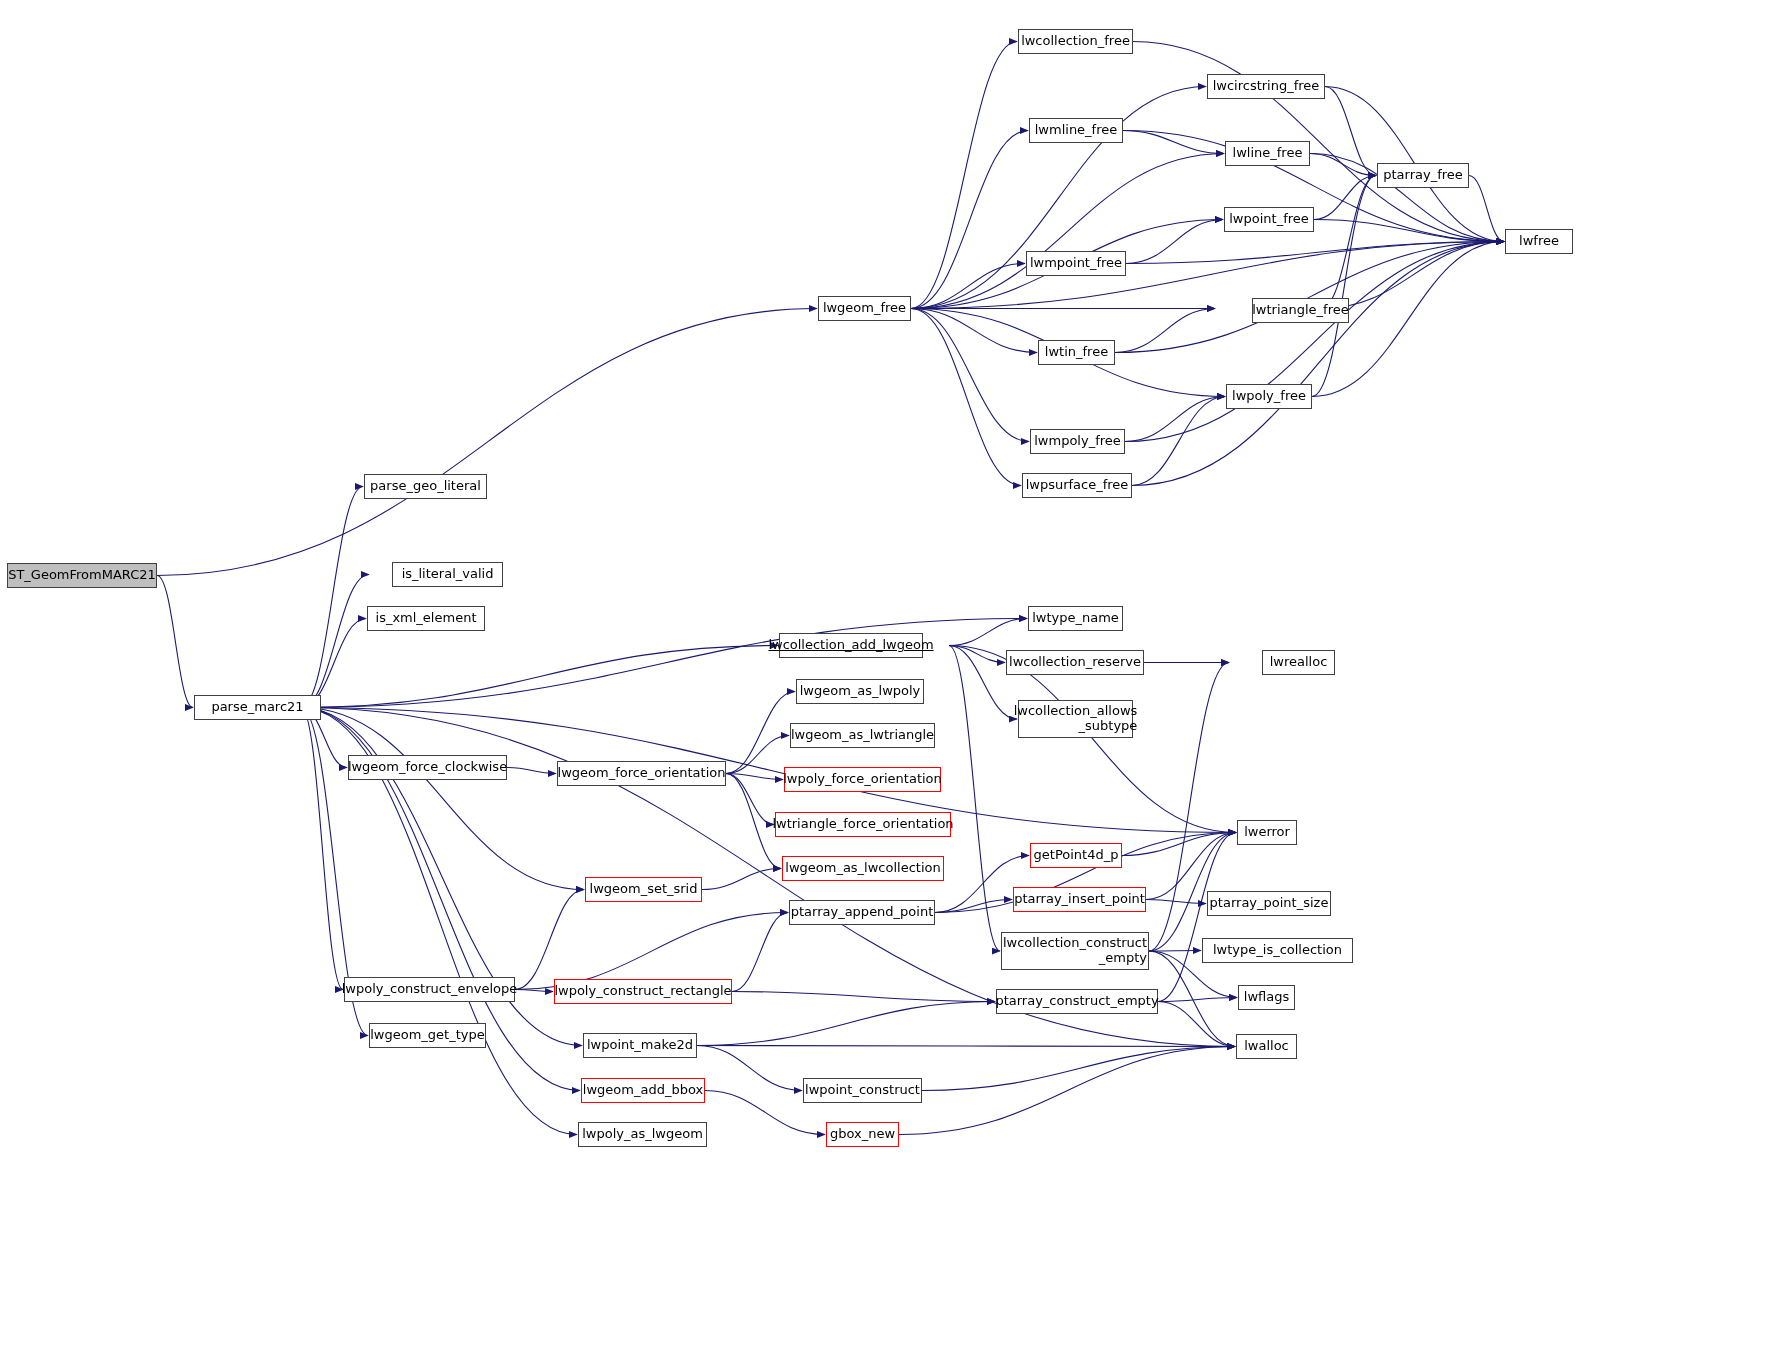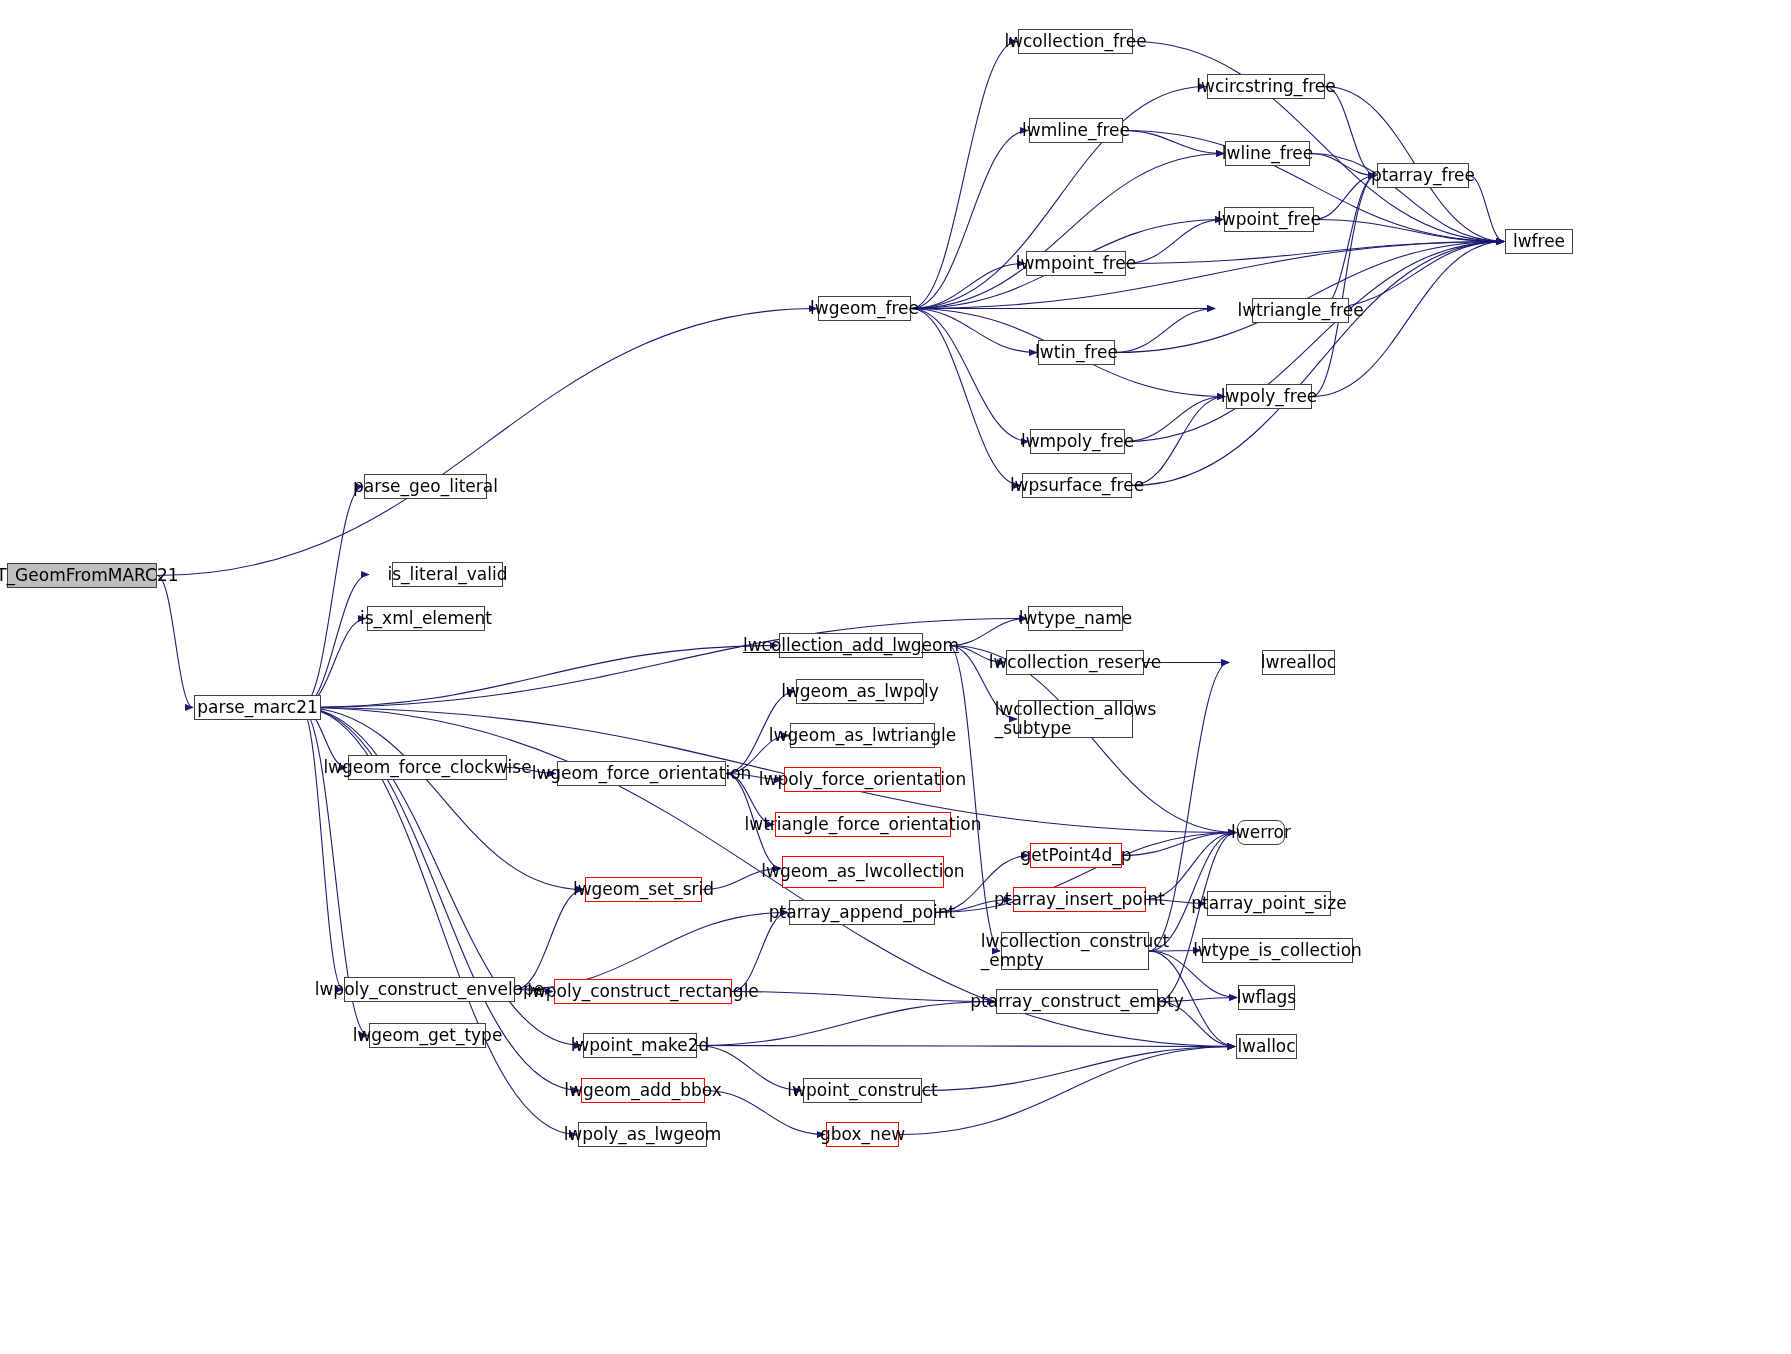--- a/index.html
+++ b/index.html
@@ -1,21 +1,21 @@
 <!DOCTYPE html>
 <html><head>
 <meta charset="utf-8">
 <style>
   html,body{margin:0;padding:0;background:#ffffff;}
   #canvas{position:relative;width:1791px;height:1354px;background:#ffffff;
           font-family:"DejaVu Sans","Liberation Sans",sans-serif;overflow:hidden;}
   svg#edges{position:absolute;left:0;top:0;width:1791px;height:1354px;}
   .node{position:absolute;box-sizing:border-box;display:flex;align-items:center;
-        justify-content:center;text-align:left;background:#ffffff;
-        border:1px solid #404040;color:#000000;font-size:17px;line-height:1.12;
+        justify-content:center;text-align:right;background:#ffffff;
+        border:1px solid #404040;color:#000000;font-size:13px;line-height:1.12;
         white-space:pre-line;padding:0 19px;}
   .node.root{background:#bfbfbf;border-color:#404040;}
   .node.redbox{border-color:#ff0000;border-width:1px;}
 </style>
 </head>
 <body>
 
 <div id="canvas">
   <svg id="edges" xmlns="http://www.w3.org/2000/svg">
     <defs>
@@ -139,22 +139,22 @@
       <div class="node" style="left: 1006px; top: 650px; width: 138px; height: 25px;">lwcollection_reserve</div>
       <div class="node" style="left: 1230px; top: 650px; width: 73px; height: 25px; margin-left: 32px;">lwrealloc</div>
       <div class="node" style="left: 1018px; top: 700px; width: 115px; height: 38px;">lwcollection_allows
 _subtype</div>
       <div class="node" style="left: 796px; top: 679px; width: 128px; height: 25px;">lwgeom_as_lwpoly</div>
       <div class="node" style="left: 790px; top: 723px; width: 145px; height: 25px;">lwgeom_as_lwtriangle</div>
       <div class="node" style="left: 348px; top: 755px; width: 159px; height: 25px;">lwgeom_force_clockwise</div>
       <div class="node" style="left: 557px; top: 761px; width: 169px; height: 25px;">lwgeom_force_orientation</div>
       <div class="node redbox" style="left: 784px; top: 767px; width: 157px; height: 25px;">lwpoly_force_orientation</div>
       <div class="node redbox" style="left: 775px; top: 812px; width: 176px; height: 25px;">lwtriangle_force_orientation</div>
-      <div class="node redbox" style="left: 782px; top: 856px; width: 162px; height: 32px;">lwgeom_as_lwcollection</div>
-      <div class="node" style="left: 1237px; top: 820px; width: 48px; height: 25px; border-radius: 8px;">lwerror</div>
+      <div class="node redbox" style="left: 782px; top: 856px; width: 162px; height: 25px;">lwgeom_as_lwcollection</div>
+      <div class="node" style="left: 1237px; top: 820px; width: 60px; height: 25px;">lwerror</div>
       <div class="node redbox" style="left: 1030px; top: 843px; width: 92px; height: 25px;">getPoint4d_p</div>
       <div class="node redbox" style="left: 585px; top: 877px; width: 117px; height: 25px;">lwgeom_set_srid</div>
       <div class="node redbox" style="left: 1013px; top: 887px; width: 133px; height: 25px;">ptarray_insert_point</div>
       <div class="node" style="left: 1207px; top: 891px; width: 124px; height: 25px;">ptarray_point_size</div>
       <div class="node" style="left: 789px; top: 900px; width: 146px; height: 25px;">ptarray_append_point</div>
       <div class="node" style="left: 1001px; top: 932px; width: 148px; height: 38px;">lwcollection_construct
 _empty</div>
       <div class="node" style="left: 1202px; top: 938px; width: 151px; height: 25px;">lwtype_is_collection</div>
       <div class="node" style="left: 344px; top: 977px; width: 171px; height: 25px;">lwpoly_construct_envelope</div>
       <div class="node redbox" style="left: 554px; top: 979px; width: 178px; height: 25px;">lwpoly_construct_rectangle</div>

